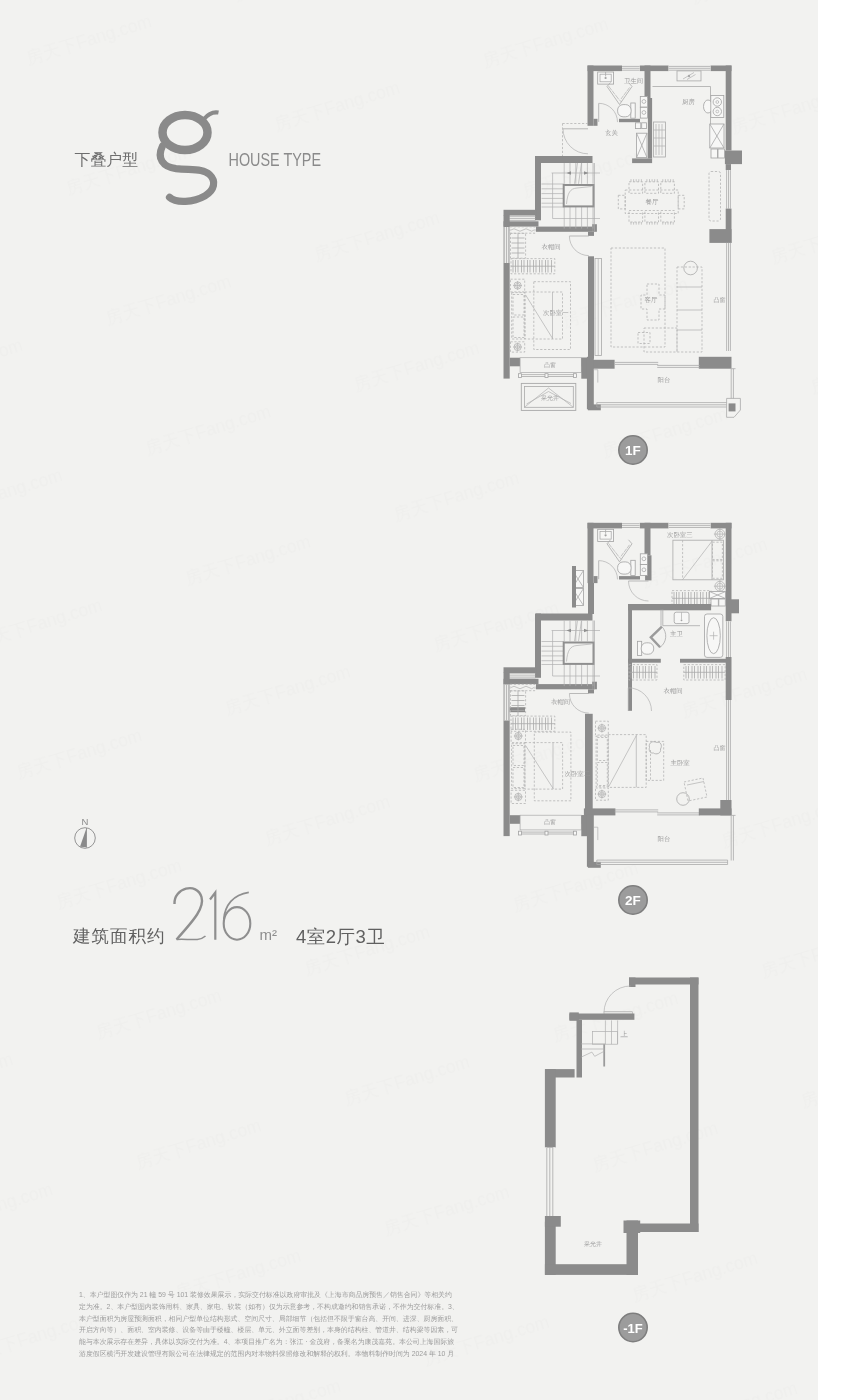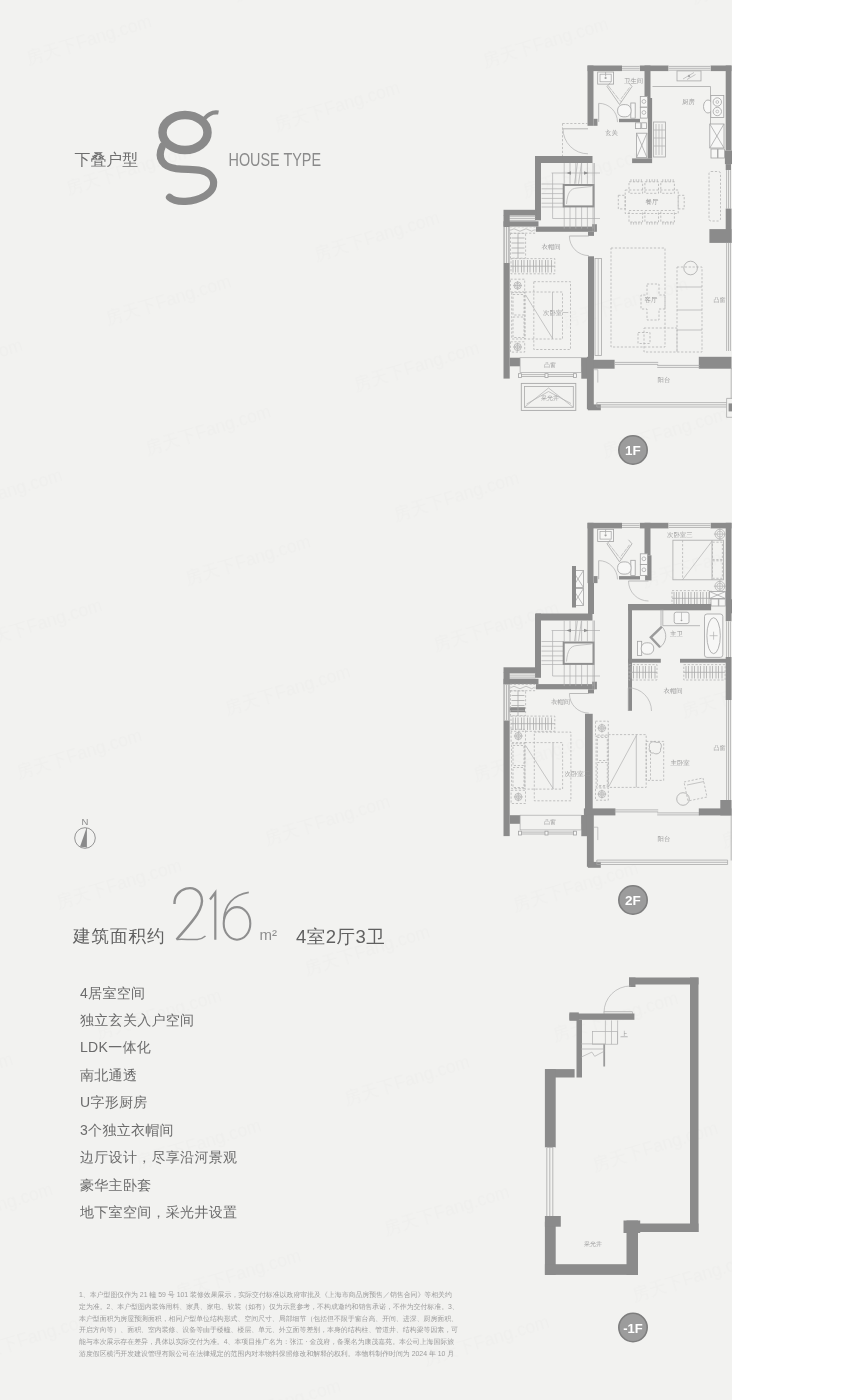--- a/index.html
+++ b/index.html
@@ -1,16 +1,16 @@
 <!DOCTYPE html>
 <html><head>
 <meta charset="utf-8">
 <style>
 html,body{margin:0;padding:0}
-#page{position:relative;width:732px;height:1400px;background:#f2f2f0;font-family:"Liberation Sans",sans-serif;overflow:hidden}
+#page{position:relative;width:818px;height:1400px;background:#f2f2f0;font-family:"Liberation Sans",sans-serif;overflow:hidden}
 .abs{position:absolute}
 svg text{font-family:"Liberation Sans",sans-serif}
 </style>
 </head>
 <body>
 <div id="page">
 <svg class="abs" style="left:0;top:0" width="858" height="1400" viewBox="0 0 858 1400">
 <defs>
 <pattern id="wm" width="218" height="136" patternUnits="userSpaceOnUse" patternTransform="rotate(-17)">
 <text x="8" y="70" font-size="17.5" fill="#8e8e8e" opacity="0.038">房天下Fang.com</text>
@@ -792,26 +792,15 @@
         <circle cx="633" cy="900" r="14.2" fill="#9c9c9c" stroke="#7e7e7e" stroke-width="1.6"></circle>
         <text x="633" y="905" font-size="13.5" font-weight="bold" fill="#ffffff" text-anchor="middle">2F</text>
       </g>
 
 <g>
         <circle cx="633" cy="1327.5" r="14.2" fill="#9c9c9c" stroke="#7e7e7e" stroke-width="1.6"></circle>
         <text x="633" y="1332.5" font-size="13" font-weight="bold" fill="#ffffff" text-anchor="middle">-1F</text>
       </g>
 </svg>
 
-<div class="abs" style="left:80px;top:979.5px;font-size:14px;line-height:27.45px;color:#6b6b6b;letter-spacing:0.3px">
-4居室空间<br>
-独立玄关入户空间<br>
-LDK一体化<br>
-南北通透<br>
-U字形厨房<br>
-3个独立衣帽间<br>
-边厅设计，尽享沿河景观<br>
-豪华主卧套<br>
-地下室空间，采光井设置
-</div>
 
 <div class="abs" style="left:79px;top:1289px;font-size:6.9px;line-height:11.75px;color:#9c9c9c;white-space:nowrap">1、本户型图仅作为 21 幢 59 号 101 装修效果展示，实际交付标准以政府审批及《上海市商品房预售／销售合同》等相关约<br>定为准。2、本户型图内装饰用料、家具、家电、软装（如有）仅为示意参考，不构成邀约和销售承诺，不作为交付标准。3、<br>本户型面积为房屋预测面积，相同户型单位结构形式、空间尺寸、局部细节（包括但不限于窗台高、开间、进深、厨房面积、<br>开启方向等）、面积、室内装修、设备等由于楼幢、楼层、单元、外立面等差别，本身的结构柱、管道井、结构梁等因素，可<br>能与本次展示存在差异，具体以实际交付为准。4、本项目推广名为：张江 · 金茂府，备案名为康茂嘉苑。本公司上海国际旅<br>游度假区横沔开发建设管理有限公司在法律规定的范围内对本物料保留修改和解释的权利。本物料制作时间为 2024 年 10 月</div>
 </div>
 
 </body></html>

